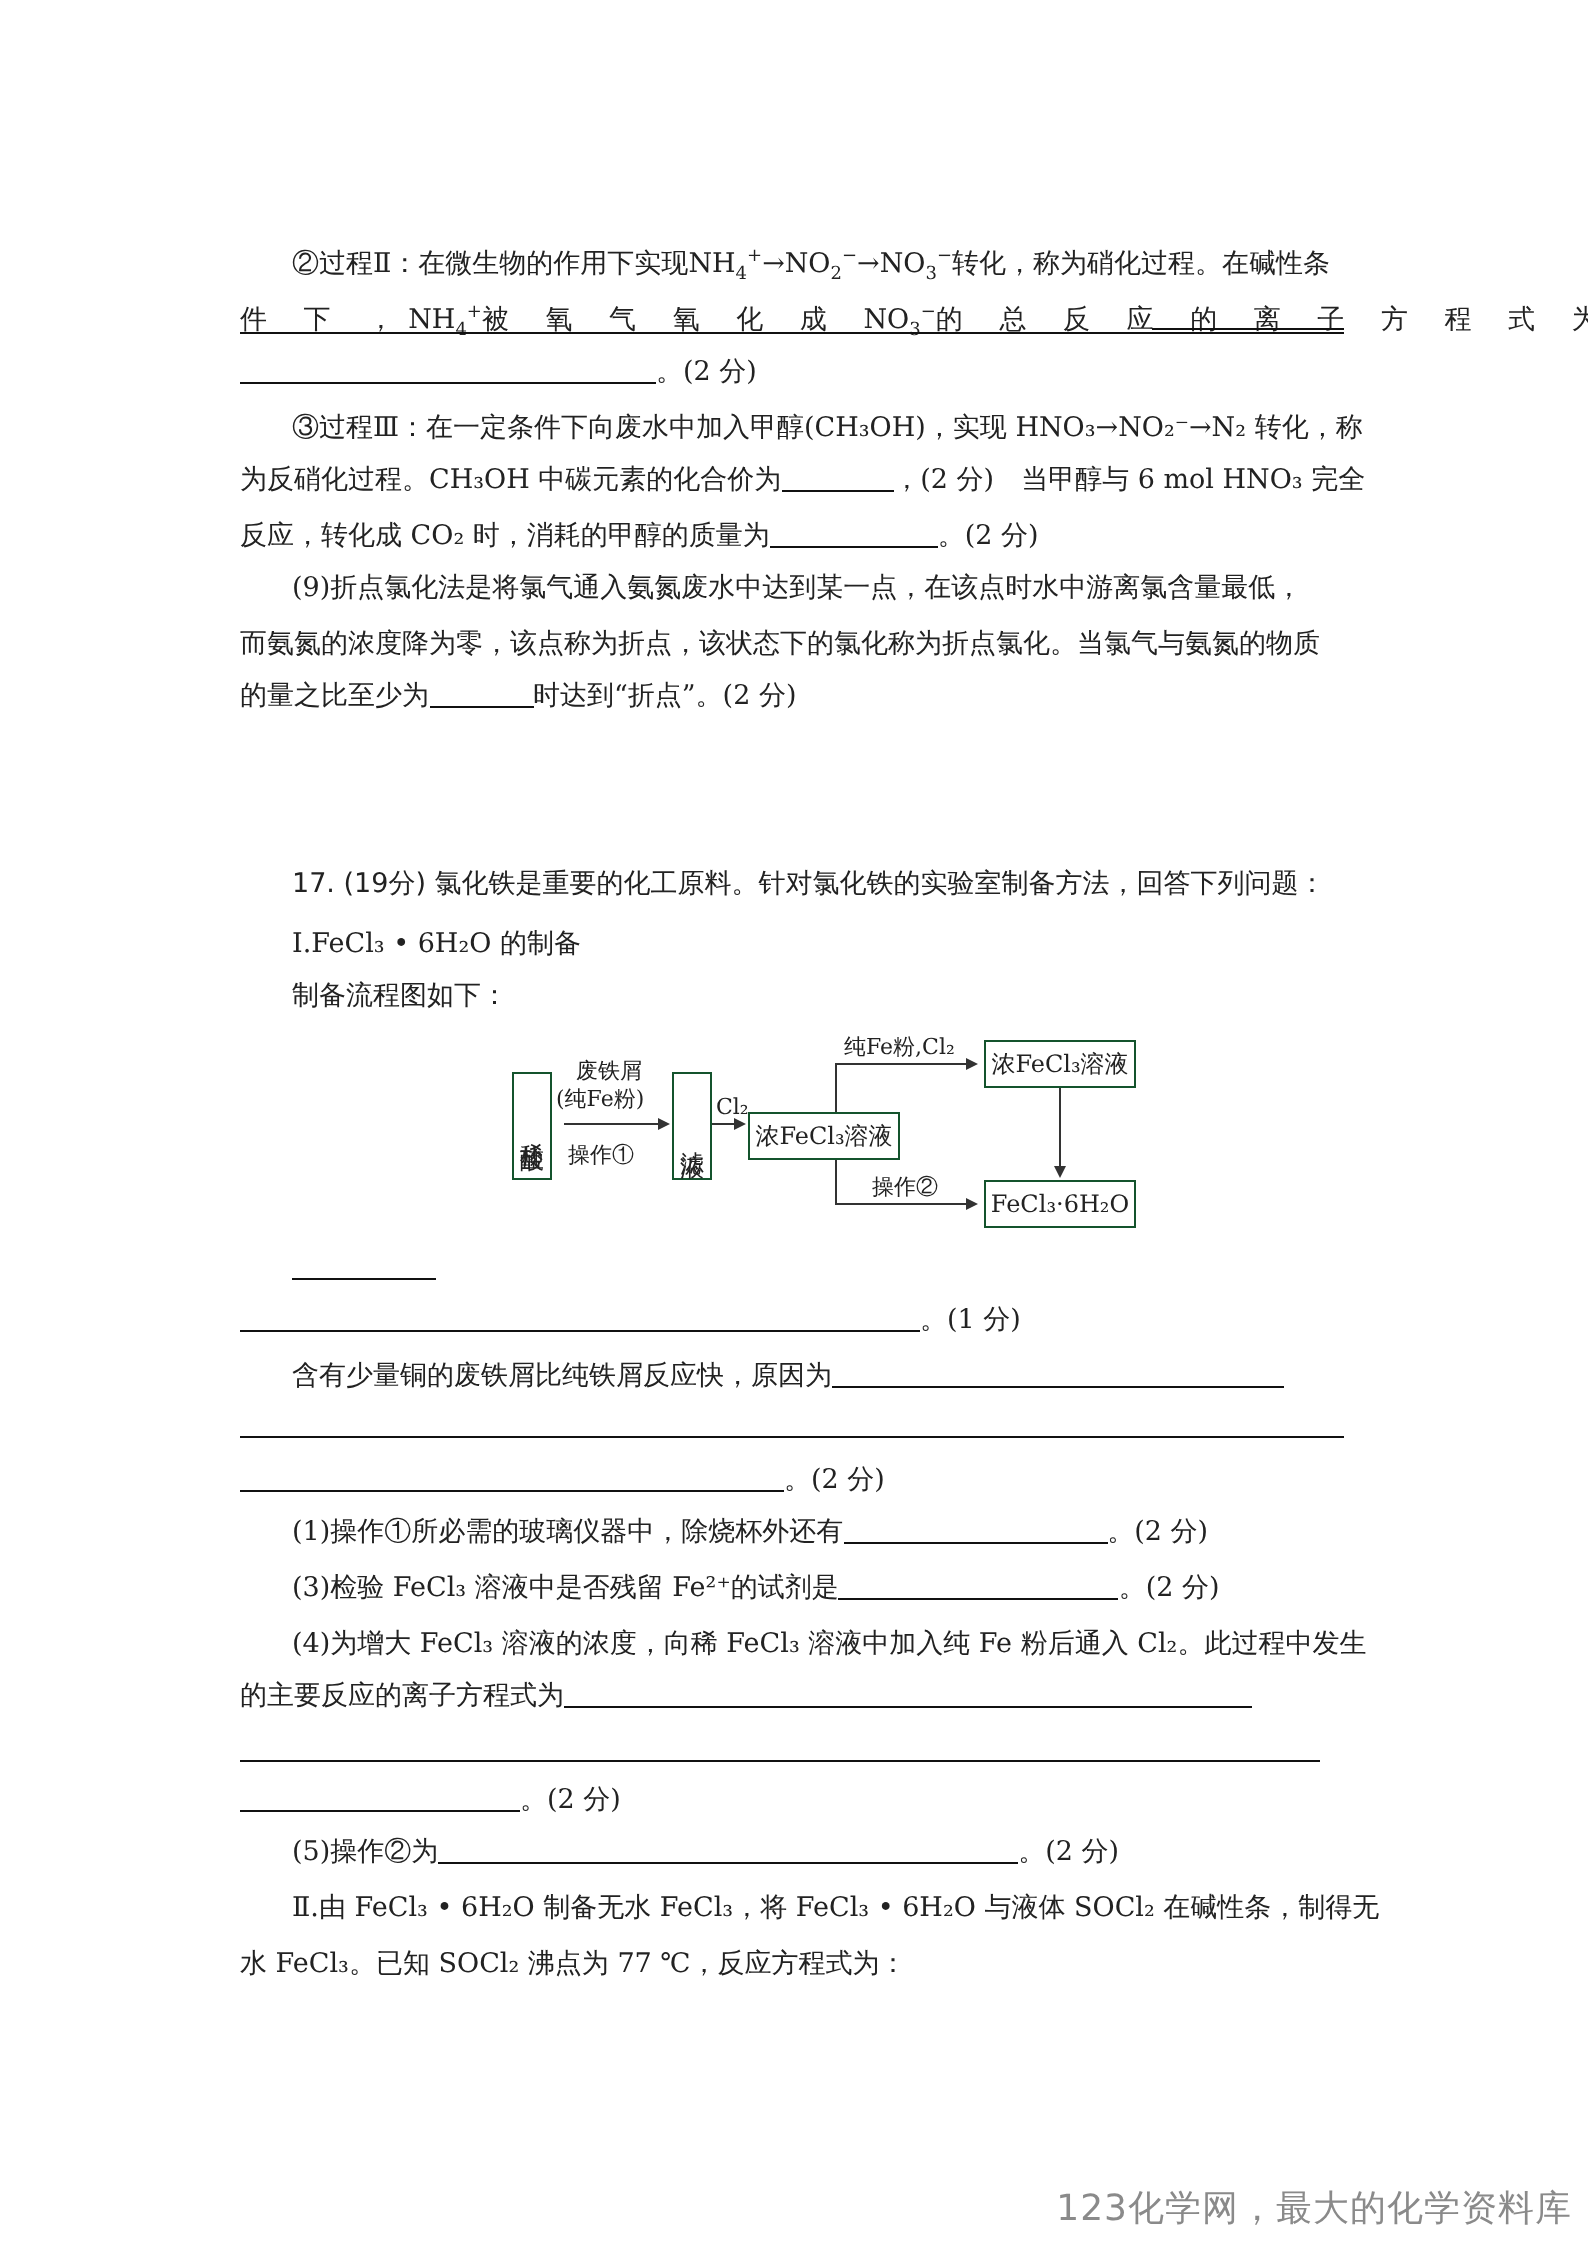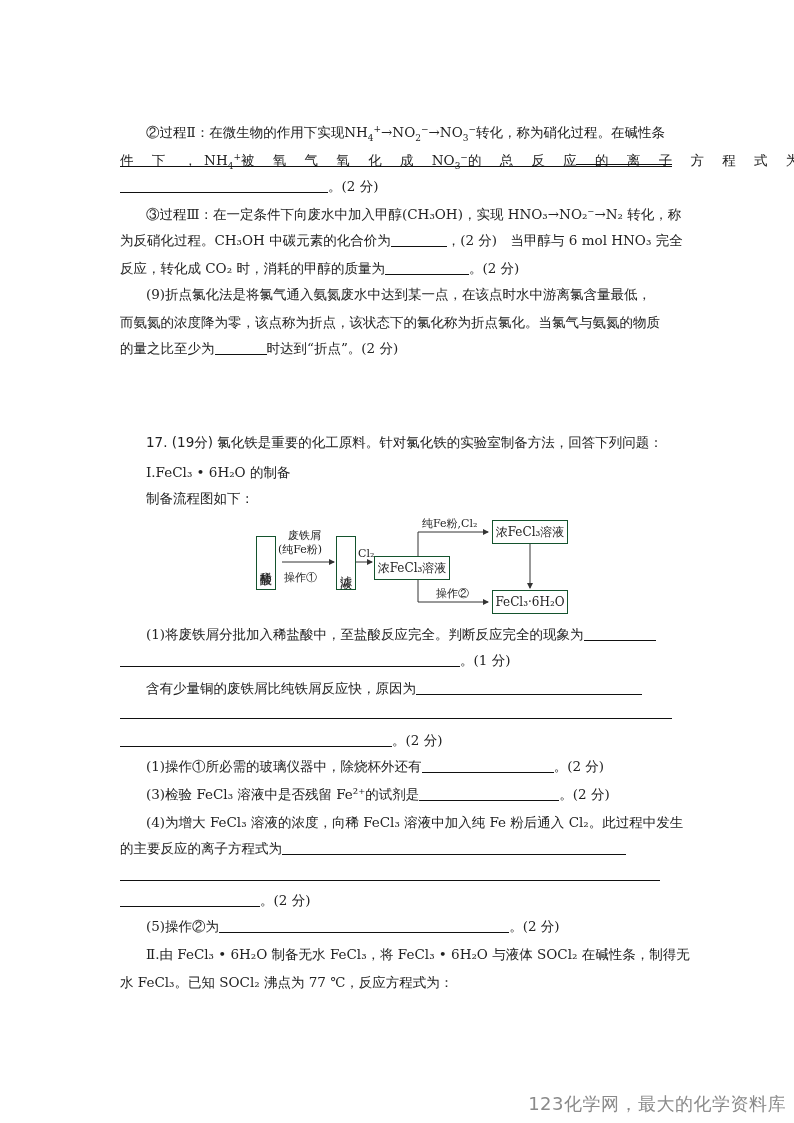--- a/index.html
+++ b/index.html
@@ -79,21 +79,21 @@
   <div class="box vtext" style="left:84px; top:22px; width:18px; height:52px; line-height:18px;"><span style="padding-top:8px; display:inline-block;">滤液</span></div>
   <div class="lbl" style="left:106px; top:33px;">Cl₂</div>
   <div class="box" style="left:122px; top:42px; width:74px; height:22px; line-height:22px;">浓FeCl₃溶液</div>
   <div class="lbl" style="left:170px; top:2px;">纯Fe粉,Cl₂</div>
   <div class="box" style="left:240px; top:6px; width:74px; height:22px; line-height:22px;">浓FeCl₃溶液</div>
   <div class="lbl" style="left:184px; top:72px;">操作②</div>
   <div class="box" style="left:240px; top:76px; width:74px; height:22px; line-height:22px;">FeCl₃·6H₂O</div>
 </div>
 
 <div class="line ind" style="top:624px;">
-  <span>(1)将废铁屑分批加入稀盐酸中，至盐酸反应完全。判断反应完全的现象为</span><span class="blank" style="width:72px;"></span>
+  <span class="blank" style="width:72px;"></span>
 </div>
 <div class="line" style="top:650px;">
   <span class="blank" style="width:340px;"></span><span>。(1 分)</span>
 </div>
 <div class="line ind" style="top:678px;">
   <span>含有少量铜的废铁屑比纯铁屑反应快，原因为</span><span class="blank" style="width:226px;"></span>
 </div>
 <div class="fullrule" style="top:718px; width:552px;"></div>
 <div class="line" style="top:730px;">
   <span class="blank" style="width:272px;"></span><span>。(2 分)</span>

